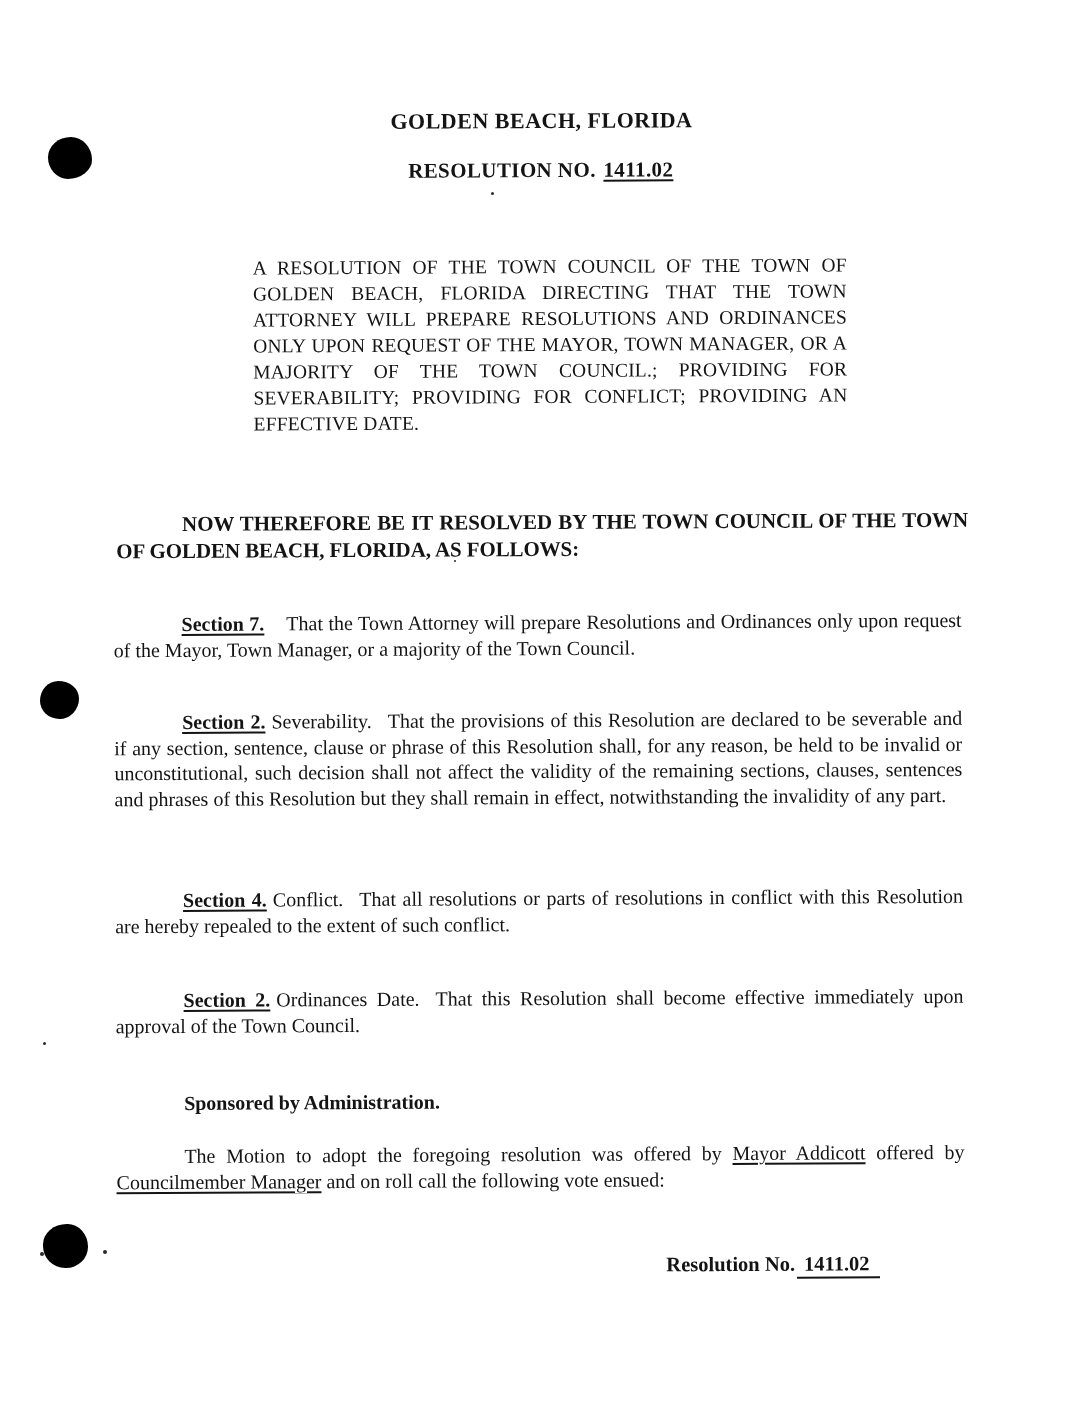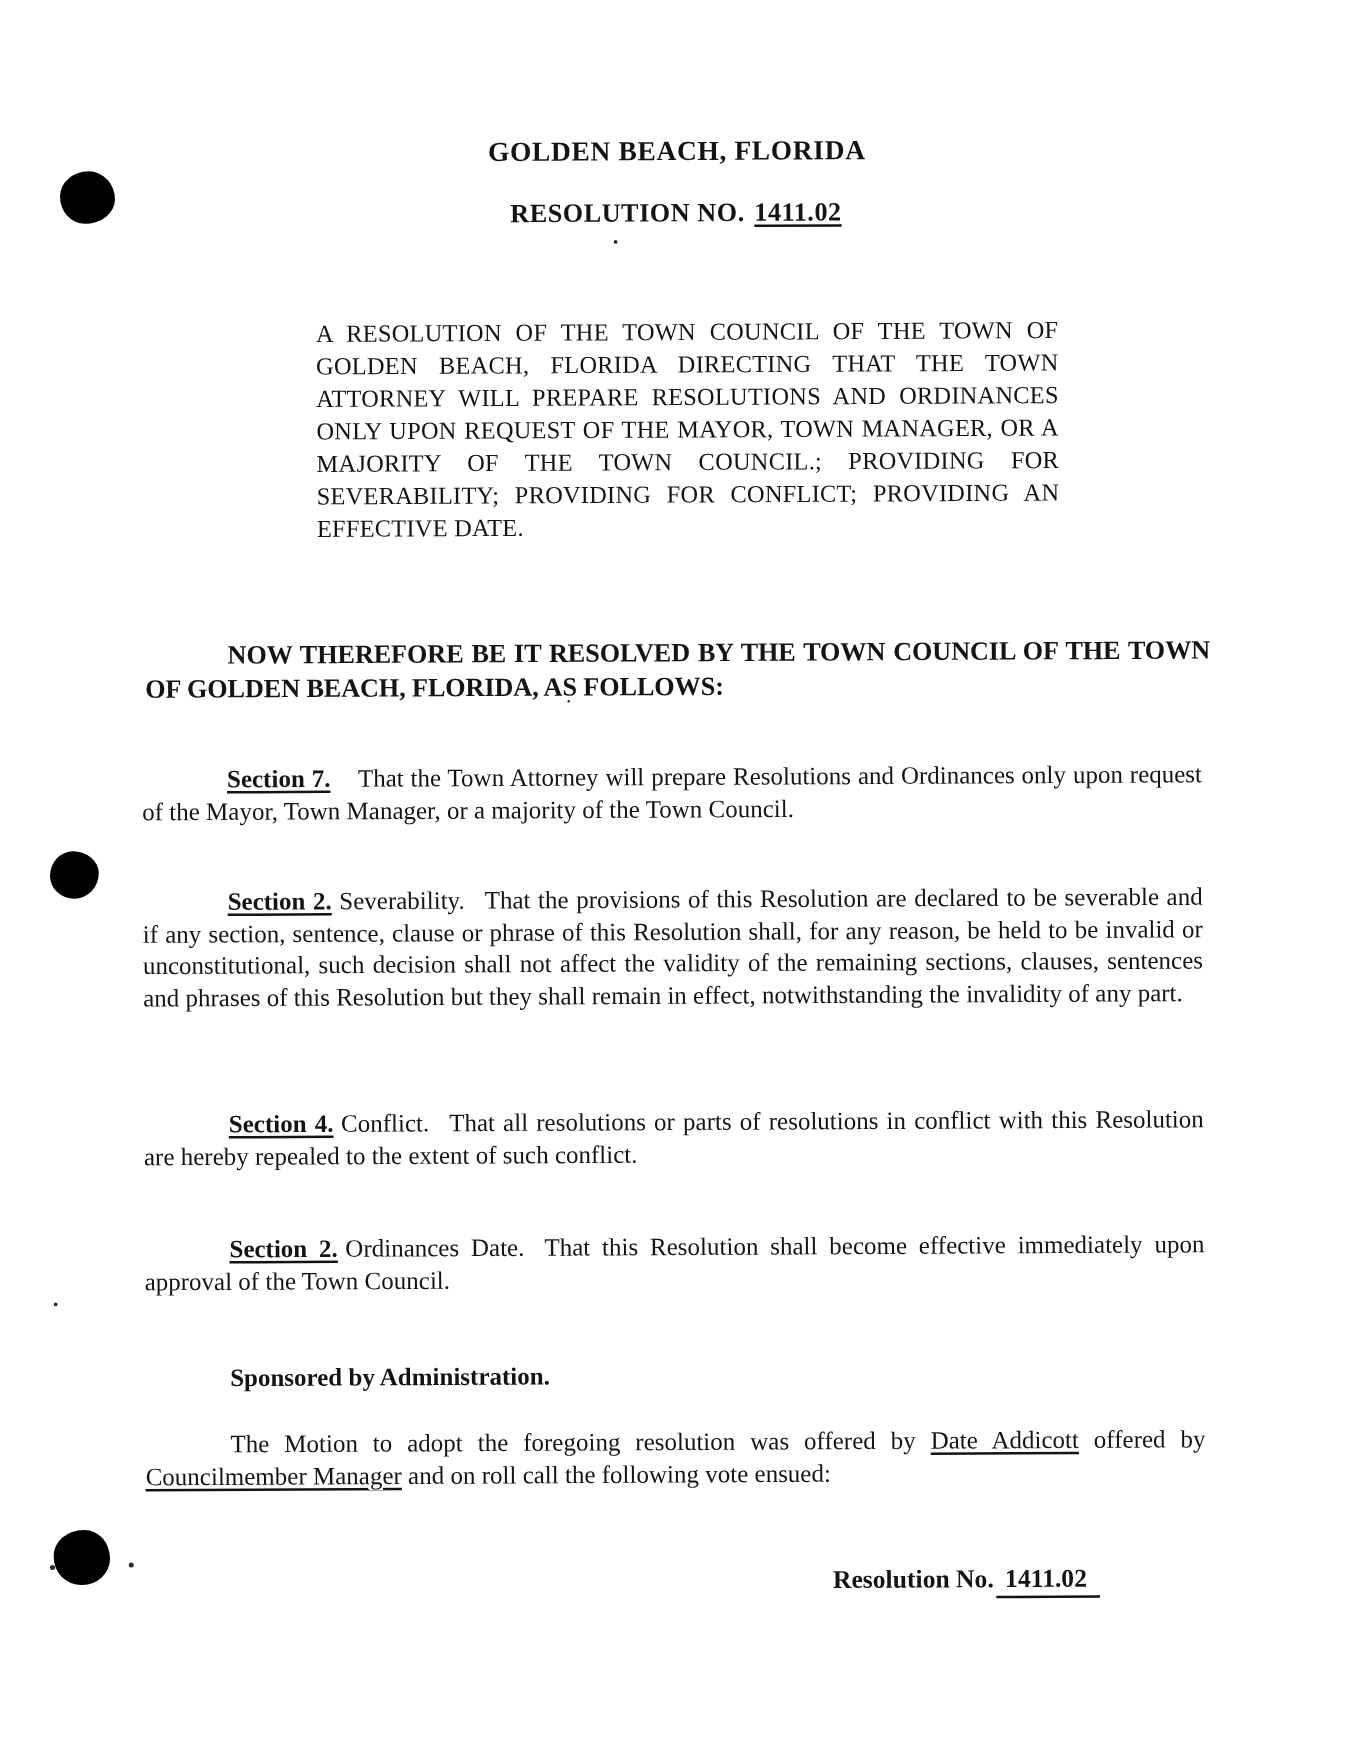--- a/index.html
+++ b/index.html
@@ -93,18 +93,18 @@
     <p class="sec sec-1"><span class="sec-lbl solo">Section 7.</span><span>That the Town Attorney will prepare Resolutions and Ordinances only upon request of the Mayor, Town Manager, or a majority of the Town Council.</span></p>
 
     <p class="sec sec-2"><span class="sec-lbl">Section 2.</span><span class="sec-sub">Severability.</span><span>That the provisions of this Resolution are declared to be severable and if any section, sentence, clause or phrase of this Resolution shall, for any reason, be held to be invalid or unconstitutional, such decision shall not affect the validity of the remaining sections, clauses, sentences and phrases of this Resolution but they shall remain in effect, notwithstanding the invalidity of any part.</span></p>
 
     <p class="sec sec-3"><span class="sec-lbl">Section 4.</span><span class="sec-sub">Conflict.</span><span>That all resolutions or parts of resolutions in conflict with this Resolution are hereby repealed to the extent of such conflict.</span></p>
 
     <p class="sec sec-4"><span class="sec-lbl">Section 2.</span><span class="sec-sub">Ordinances Date.</span><span>That this Resolution shall become effective immediately upon approval of the Town Council.</span></p>
 
     <p class="sponsored">Sponsored by Administration.</p>
 
-    <p class="motion"><span>The Motion to adopt the foregoing resolution was offered by </span><span class="uline">Date Addicott</span><span> offered by </span><span class="uline">Councilmember Manager</span><span> and on roll call the following vote ensued:</span></p>
+    <p class="motion"><span>The Motion to adopt the foregoing resolution was offered by </span><span class="uline">Mayor Addicott</span><span> offered by </span><span class="uline">Councilmember Manager</span><span> and on roll call the following vote ensued:</span></p>
 
     <div class="footer-res"><span>Resolution No.</span><span class="num">1411.02</span></div>
 
   </div>
 </div>
 
 </body></html>

